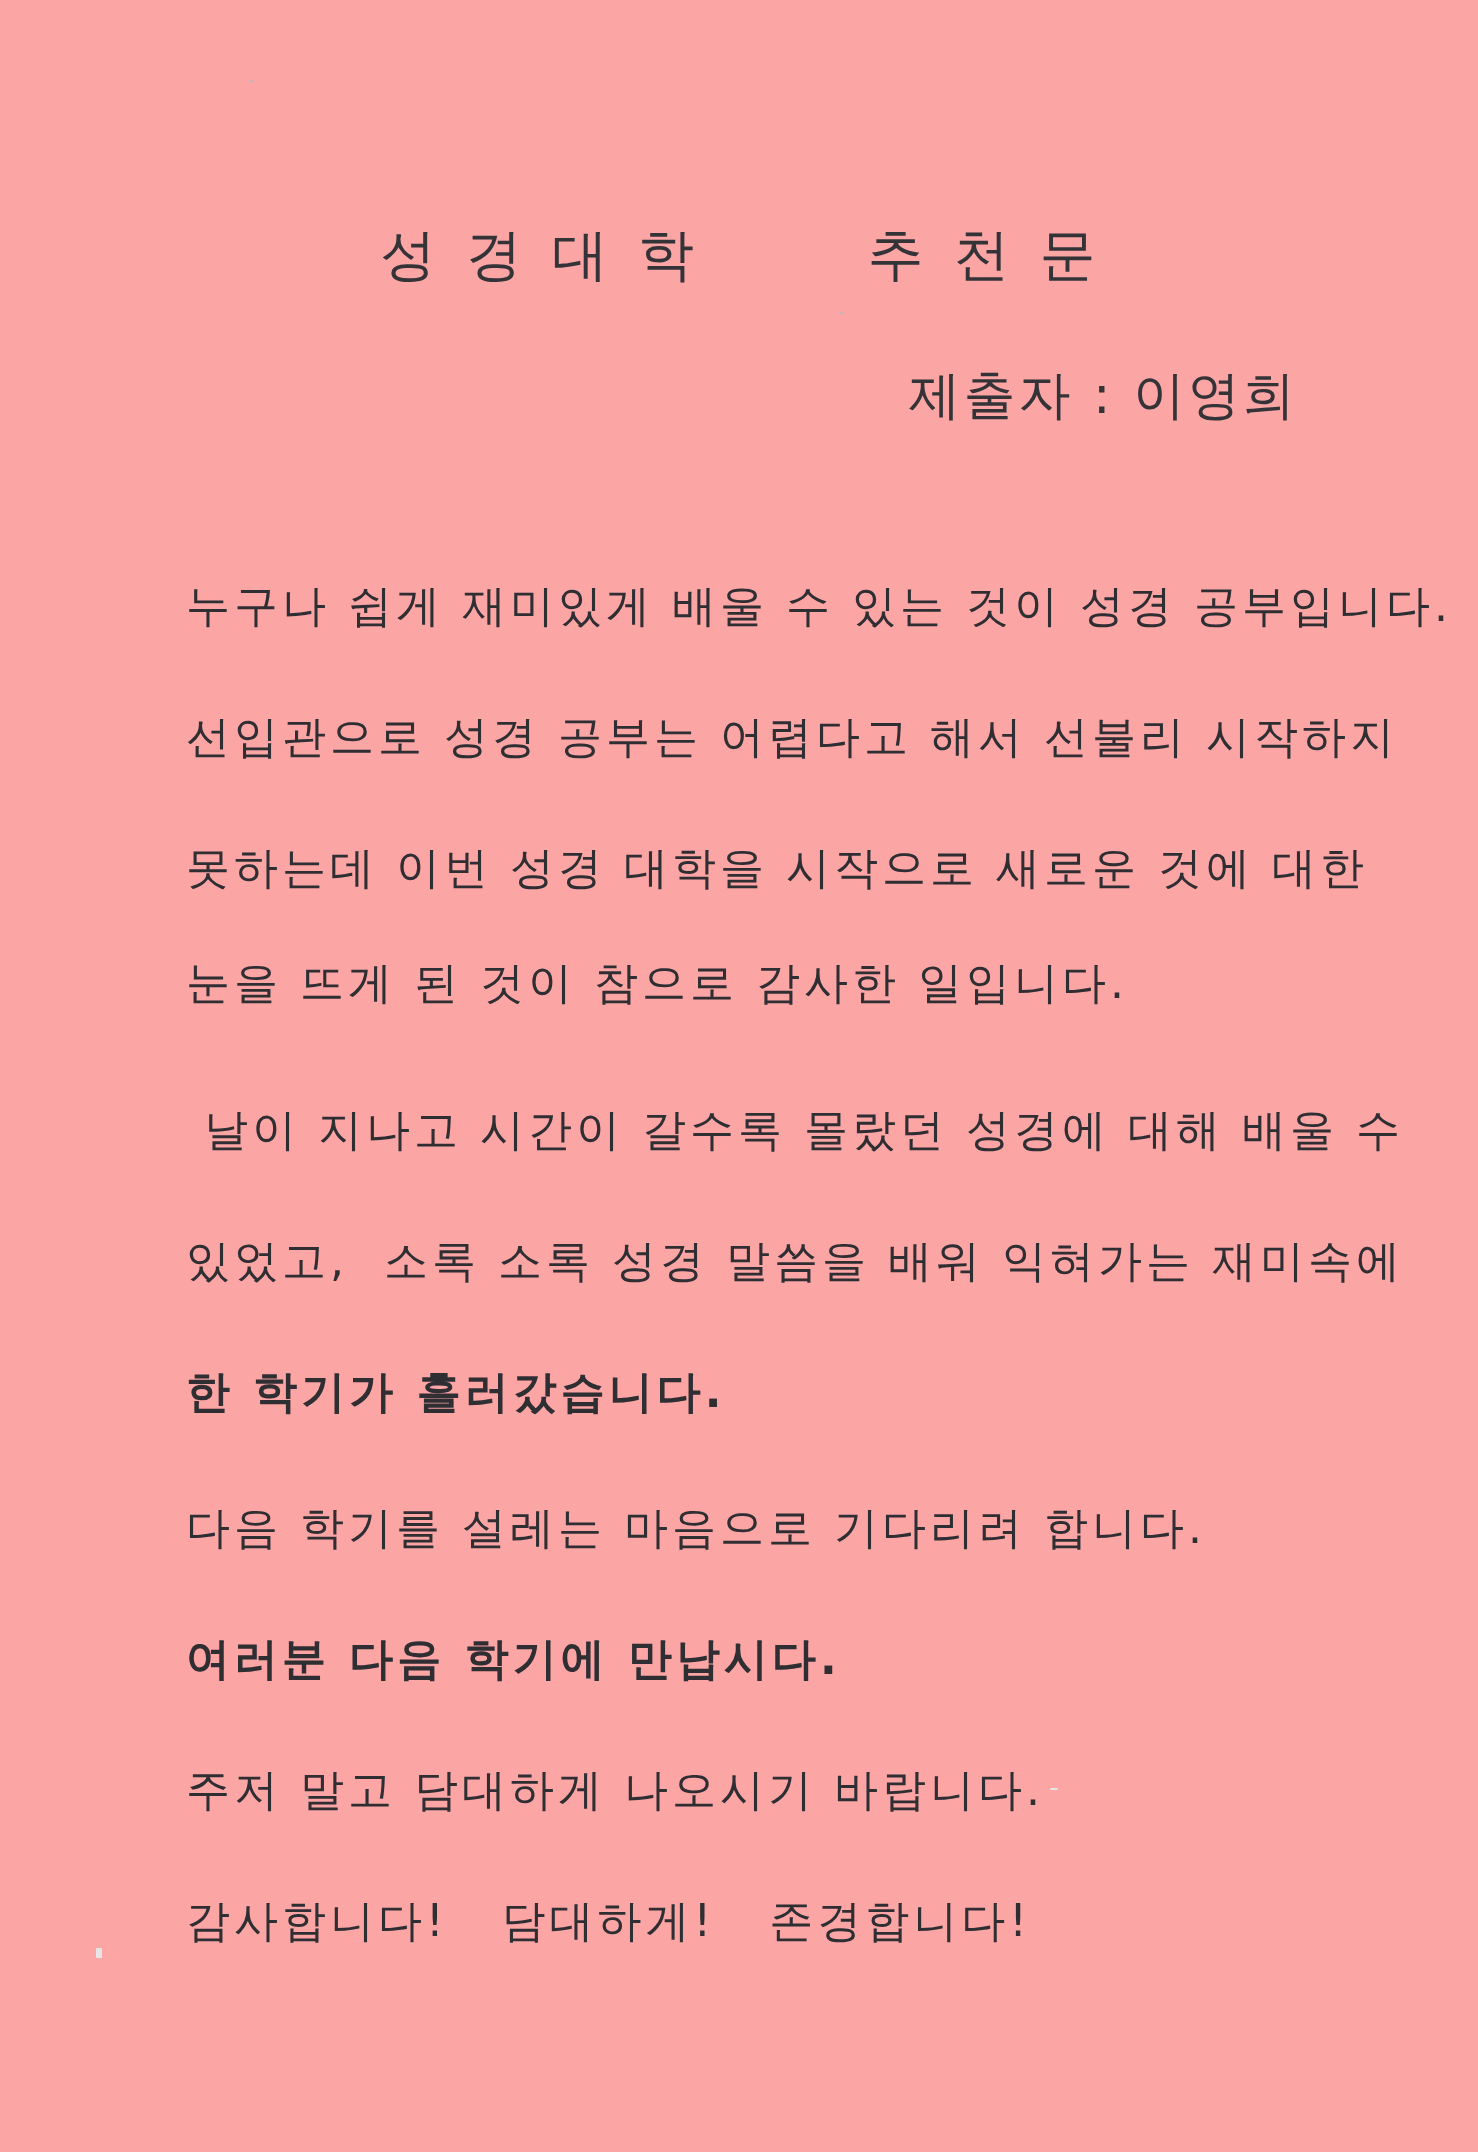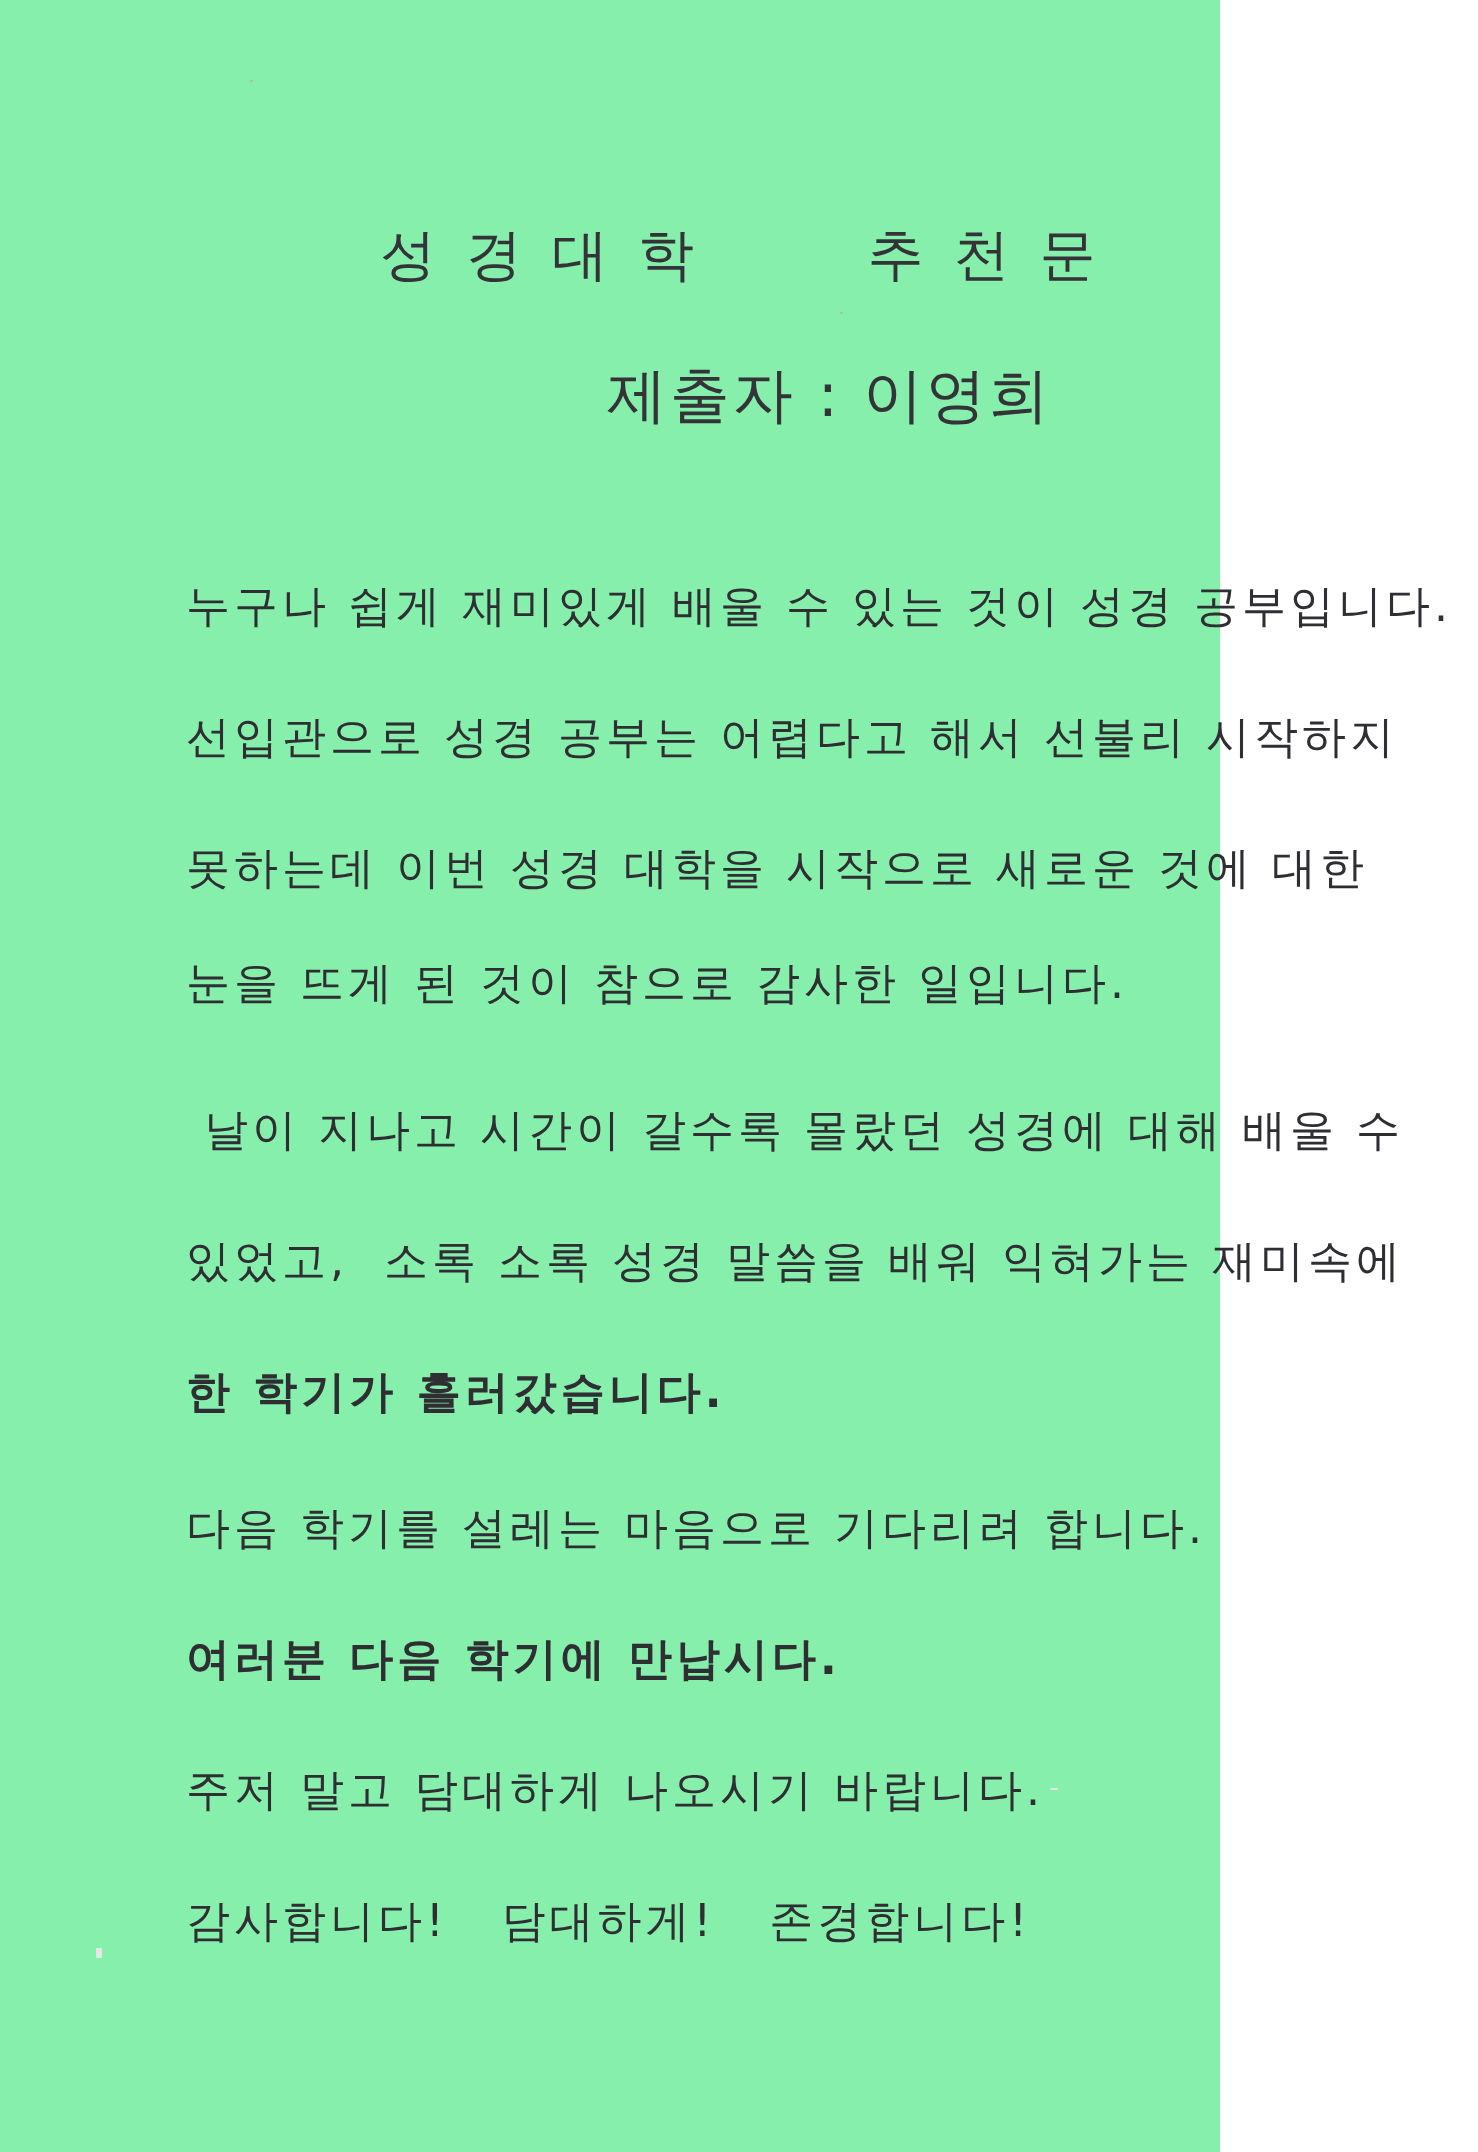--- a/index.html
+++ b/index.html
@@ -11,40 +11,40 @@
       width: 1478px;
       height: 2152px;
       position: relative;
       overflow: hidden;
       font-family: "DejaVu Sans", "Liberation Sans", sans-serif;
       color: #2a2a2e;
     }
     .page {
       position: absolute;
       left: 0; top: 0;
-      width: 1220px;
+      width: 1478px;
       height: 2152px;
-      background: #86efac;
+      background: #fca5a5;
     }
     .title {
       position: absolute;
       left: 380px;
       top: 182px;
       font-size: 56px;
       letter-spacing: 30px;
       line-height: 70px;
       white-space: pre;
       color: #333338;
       font-weight: normal;
     }
     .submitter {
       position: absolute;
-      right: 168px;
+      right: 180px;
       top: 362px;
-      font-size: 60px;
+      font-size: 52px;
       line-height: 66px;
       letter-spacing: 3px;
       white-space: pre;
       color: #333338;
     }
     .body-lines {
       position: absolute;
       left: 186px;
       top: 578px;
       width: 1200px;

